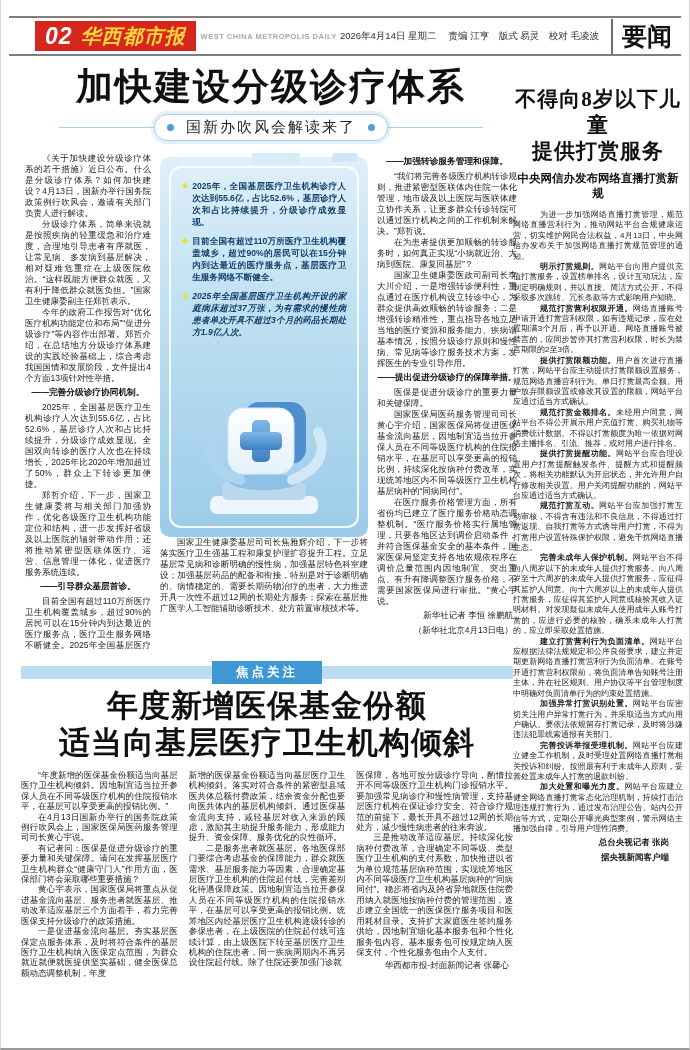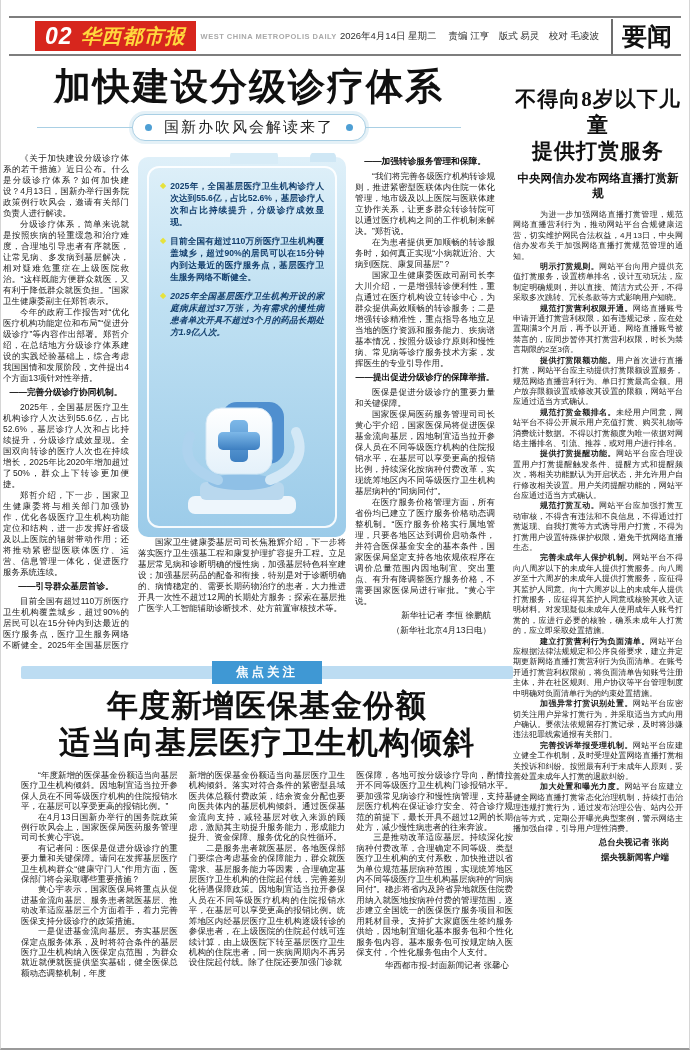--- a/index.html
+++ b/index.html
@@ -16,21 +16,21 @@
   .page-no{color:#fff;font-size:23px;font-weight:bold;font-style:italic;letter-spacing:1px;}
   .masthead-cn{color:#ffd83d;font-size:20px;font-weight:bold;font-style:italic;margin-left:8px;font-family:"Liberation Serif","DejaVu Serif",serif;letter-spacing:1px;}
   .masthead-en{color:#a9a9a9;font-size:7.5px;font-weight:bold;margin-left:5px;letter-spacing:.5px;}
   .header-spacer{flex:1;}
   .date-line{font-size:9.5px;color:#2e2e2e;white-space:nowrap;}
   .editors{font-size:9.5px;color:#2e2e2e;margin-left:12px;white-space:nowrap;}
   .section-box{border-left:2px solid #6d6d6d;margin-left:12px;padding:1px 9px;font-size:25px;font-weight:900;color:#111;font-family:"Liberation Serif","DejaVu Serif",serif;}
   .header-rule{position:absolute;top:54px;left:8px;right:8px;height:2px;background:#7e7e7e;}
 
   
-  .main-zone{position:absolute;left:2px;top:64px;width:492px;}
+  .main-zone{position:absolute;left:24px;top:64px;width:492px;}
   .main-headline{text-align:center;font-size:37px;font-weight:900;letter-spacing:2px;color:#101010;
     font-family:"Liberation Serif","DejaVu Serif",serif;line-height:46px;}
   .pill-row{display:flex;align-items:center;margin:4px 34px 0 34px;}
   .pill-line{flex:1;height:1px;background:#a9cfe4;}
   .pill{border:1px solid #a9cfe4;border-radius:13px;padding:3px 12px;display:flex;align-items:center;gap:12px;
     box-shadow:0 0 0 3px rgba(168,207,228,.30);background:#fff;}
   .pill-dot{width:7px;height:7px;border-radius:50%;background:#4e9fd4;}
   .pill-text{font-size:15px;color:#222;letter-spacing:2px;}
 
   .main-body{display:flex;gap:9px;margin-top:12px;height:498px;overflow:hidden;}

